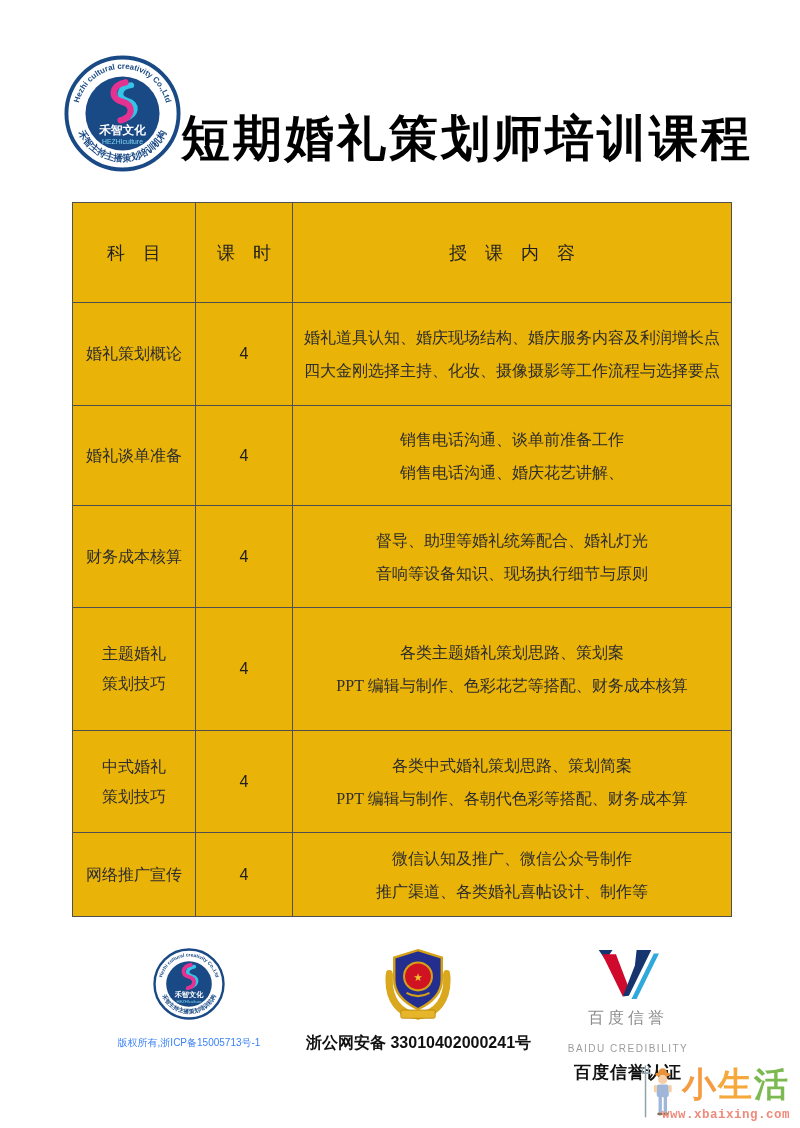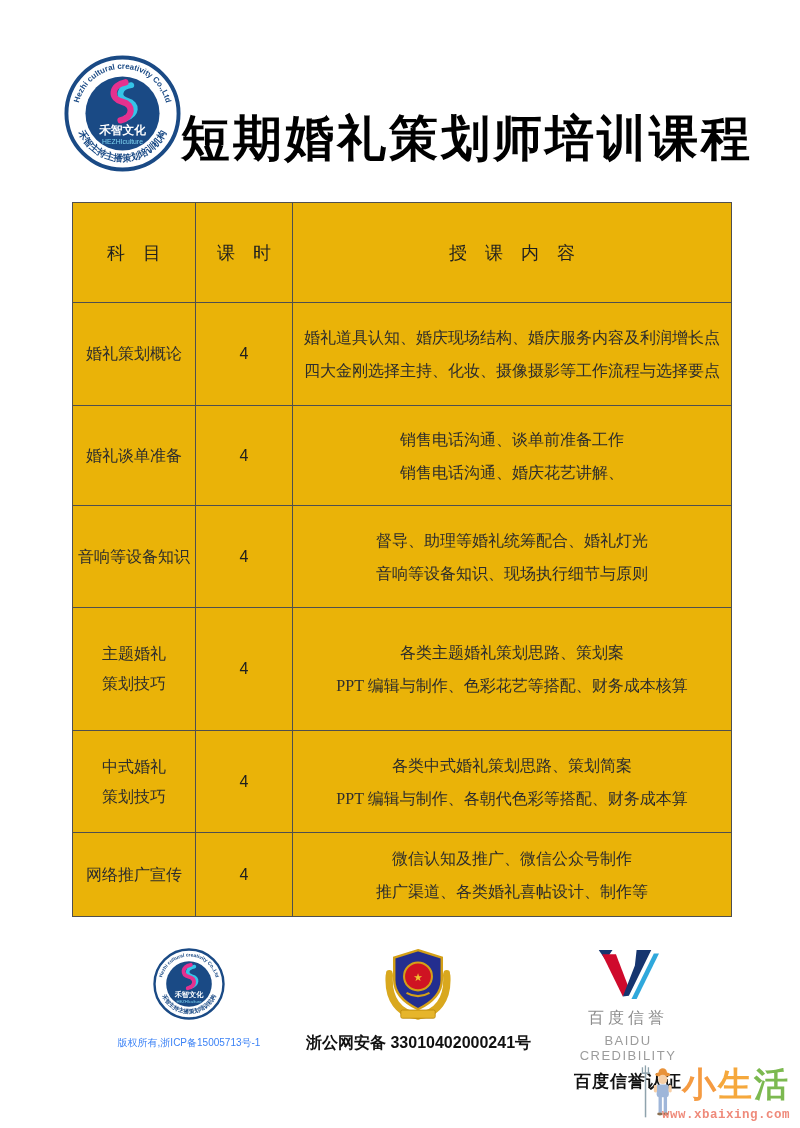--- a/index.html
+++ b/index.html
@@ -54,21 +54,21 @@
   .footer-center{ position:absolute; left:306px; top:944px; width:224px; text-align:center; }
   .badge-svg    { width:82px; height:78px; }
   .police-text  { margin-top:7px; font-family:"Liberation Sans","DejaVu Sans",sans-serif;
                   font-weight:bold; font-size:16px; color:#111; white-space:nowrap; }
 
   .footer-right { position:absolute; left:558px; top:948px; width:140px; text-align:center; }
   .baidu-v      { width:62px; height:54px; }
   .baidu-cn     { font-family:"Liberation Sans","DejaVu Sans",sans-serif;
                   font-size:16px; color:#8c8c8c; letter-spacing:4px; margin-top:2px; }
   .baidu-en     { font-family:"Liberation Sans","DejaVu Sans",sans-serif;
-                  font-size:13px; color:#9c9c9c; letter-spacing:1.5px; margin-top:4px; }
+                  font-size:10px; color:#9c9c9c; letter-spacing:1.5px; margin-top:14px; }
   .baidu-cert   { font-family:"Liberation Sans","DejaVu Sans",sans-serif;
                   font-weight:bold; font-size:17px; color:#111; margin-top:7px; letter-spacing:1px; }
 
   
   .watermark { position:absolute; right:4px; bottom:4px; width:156px; height:62px; }
   .wm-cartoon { position:absolute; left:0; bottom:2px; width:38px; height:58px; }
   .wm-chars { position:absolute; left:42px; top:0px; white-space:nowrap;
               font-family:"Liberation Sans","DejaVu Sans",sans-serif;
               font-weight:bold; font-size:34px; letter-spacing:2px; }
   .wm-chars .c0 { color:#f59b42; }
@@ -182,21 +182,21 @@
             <div>婚礼谈单准备</div>
           </td>
           <td class="hours">4</td>
           <td class="content">
             <div>销售电话沟通、谈单前准备工作</div>
             <div>销售电话沟通、婚庆花艺讲解、</div>
           </td>
         </tr>
         <tr>
           <td class="subject">
-            <div>音响等设备知识</div>
+            <div>财务成本核算</div>
           </td>
           <td class="hours">4</td>
           <td class="content">
             <div>督导、助理等婚礼统筹配合、婚礼灯光</div>
             <div>音响等设备知识、现场执行细节与原则</div>
           </td>
         </tr>
         <tr>
           <td class="subject">
             <div>主题婚礼</div>

